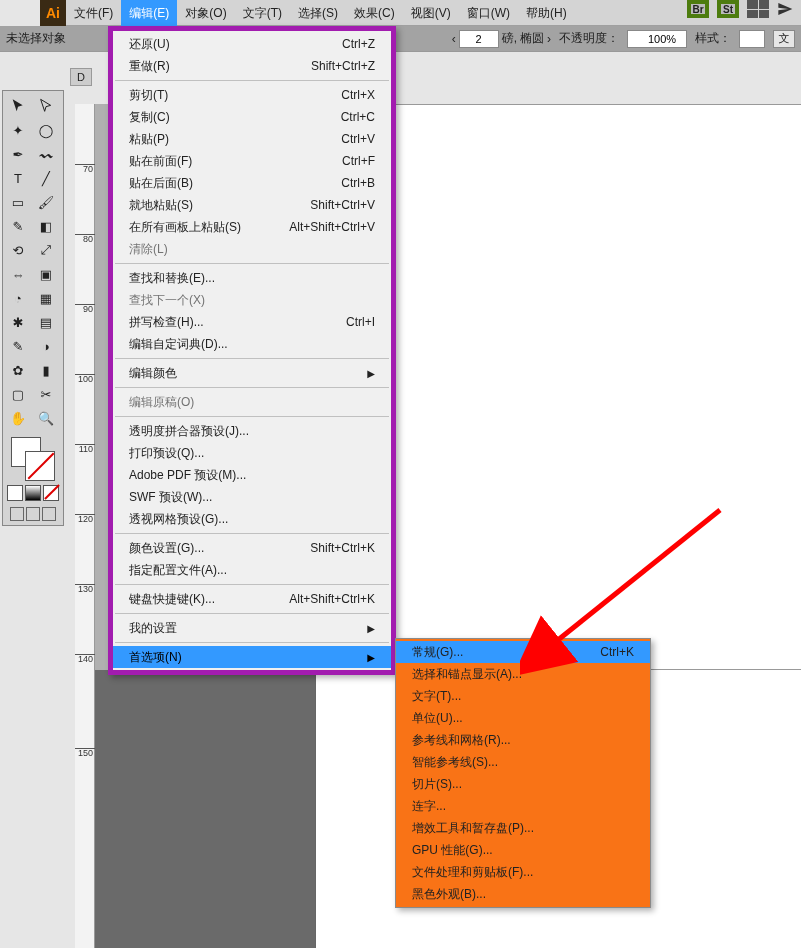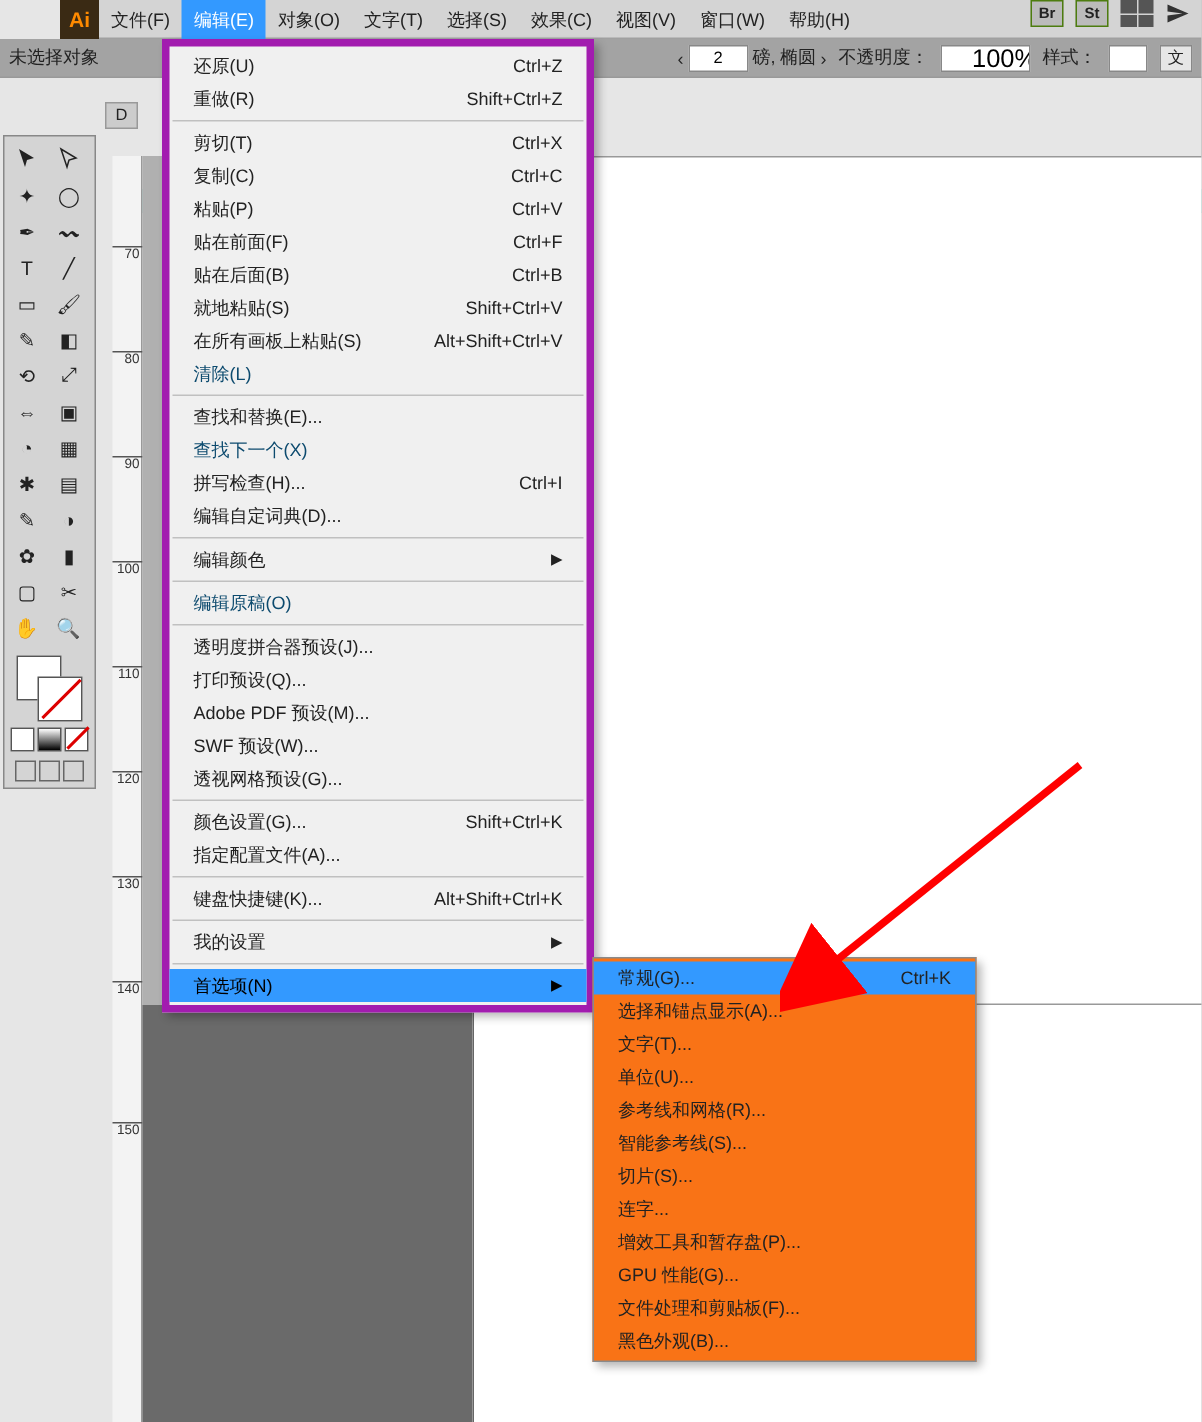--- a/index.html
+++ b/index.html
@@ -5,31 +5,31 @@
   * { box-sizing: border-box; margin: 0; padding: 0; font-family: "Microsoft YaHei", Tahoma, sans-serif; }
   body { width: 801px; height: 948px; background: #e6e6e6; overflow: hidden; position: relative; font-size: 12px; color: #222; }
 
   
   .menubar { height: 26px; background: #d4d4d4; display: flex; align-items: flex-start; border-bottom: 1px solid #a0a0a0; margin-left: 40px; }
   .ai-logo { width: 26px; height: 26px; background: #3a2a14; color: #ff8a00; display: flex; align-items: center; justify-content: center; font-weight: bold; font-size: 14px; }
   .menu-item { padding: 0 8px; height: 26px; line-height: 26px; cursor: default; }
   .menu-item.open { background: #3399ff; color: #fff; }
   .menubar-spacer { flex: 1; }
   .menubar-right { display: flex; align-items: center; gap: 8px; padding-right: 8px; }
-  .square-btn { width: 22px; height: 18px; border: 1px solid #4d7c0f; background: #bbb; display:flex;align-items:center;justify-content:center; font-size:10px; font-weight:bold;}
+  .square-btn { width: 22px; height: 18px; border: 4px solid #4d7c0f; background: #bbb; display:flex;align-items:center;justify-content:center; font-size:10px; font-weight:bold;}
   .grid-btn { width: 22px; height: 18px; display: grid; grid-template-columns: 1fr 1fr; grid-template-rows: 1fr 1fr; gap:1px; }
   .grid-btn div { background: #555; }
   .paper-plane { width:16px;height:16px; }
 
   
   .options-bar { height: 26px; background: #a3a3a3; display: flex; align-items: center; border-bottom: 1px solid #999; padding: 0 6px; gap: 8px; }
   .no-select { font-size: 12px; }
   .opt-field { display:flex;align-items:center;gap:3px;}
   .opt-input { width: 40px; height: 18px; border:1px solid #888; background:#fff; font-size:11px; text-align:center;}
-  .opacity-box { width:60px;height:18px;border:1px solid #888;background:#fff;font-size:17px;text-align:left;padding-left:20px;}
+  .opacity-box { width:60px;height:18px;border:1px solid #888;background:#fff;font-size:11px;text-align:left;padding-left:20px;}
   .style-box { width:26px;height:18px;border:1px solid #888;background:#fff;}
   .doc-btn { width:22px;height:18px;border:1px solid #888;background:#e6e6e6;display:flex;align-items:center;justify-content:center;font-size:11px;}
 
   
   .toolbox { position: absolute; left: 2px; top: 90px; width: 62px; background:#d4d4d4; border:1px solid #888; padding:4px 2px; }
   .tool-row { display:flex; gap:2px; margin-bottom:2px;}
   .tool { width:26px; height:22px; background:#d4d4d4; display:flex;align-items:center;justify-content:center; font-size:13px;}
   .tool svg { width:16px; height:16px; }
 
   
@@ -56,21 +56,21 @@
   
   .canvas-zone { position:absolute; left:95px; top:104px; right:0; bottom:0; background:#b0b0b0; }
   .white-page { position:absolute; left:210px; top:0; width:500px; height:566px; background:#fff; border:1px solid #999;}
   .dark-overlay { position:absolute; left:0px; top:566px; width:220px; height:400px; background:#6a6a6a;}
   .white-lower { position:absolute; left:220px; top:566px; width:490px; height:400px; background:#fff; border-left:1px solid #666;}
 
   
   .dropdown { position:absolute; left:108px; top:26px; width:288px; background:#f0f0f0; border:5px solid #a21caf; box-shadow:3px 3px 6px rgba(0,0,0,.3); padding:2px 0; }
   .dd-item { height:22px; display:flex; align-items:center; padding:0 16px; justify-content:space-between; cursor:default;}
   .dd-item.highlight { background:#3399ff; color:#000; }
-  .dd-item.disabled { color:#0c4a6e;text-align:right; }
+  .dd-item.disabled { color:#737373;text-align:right; }
   .dd-label { white-space: nowrap; }
   .dd-short { font-size:12px; }
   .dd-sep { height:1px; background:#c0c0c0; margin:3px 2px; }
   .dd-arrow { font-size:10px; }
 
   
   .submenu { position:absolute; left:395px; top:638px; width:256px; background:#f97316; border:1px solid #8a8a8a; box-shadow:3px 3px 6px rgba(0,0,0,.3); padding:2px 0; }
   .sm-item { height:22px; display:flex; align-items:center; padding:0 16px; justify-content:space-between; }
   .sm-item.highlight { background:#3399ff; }
 

